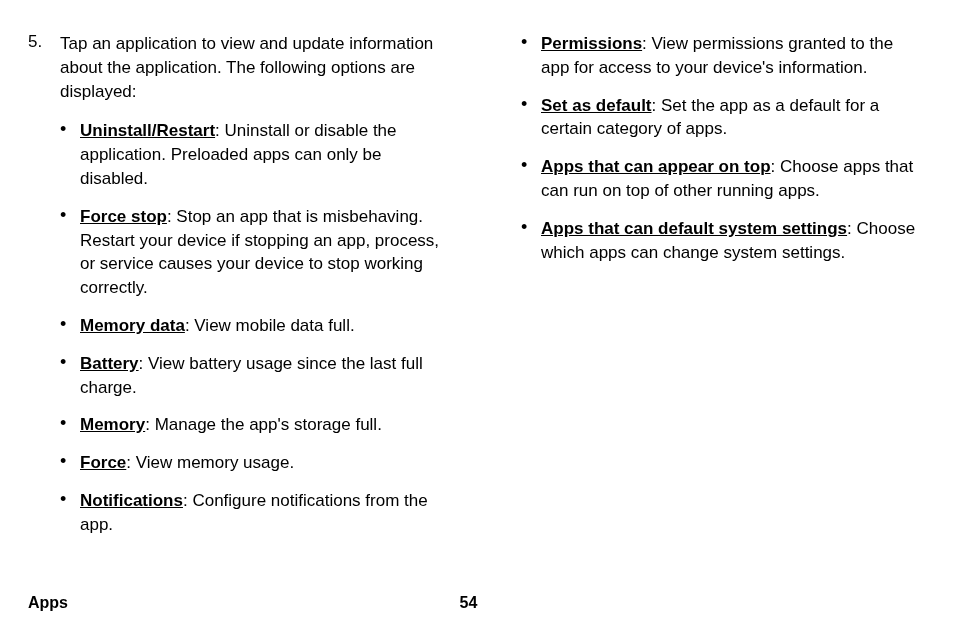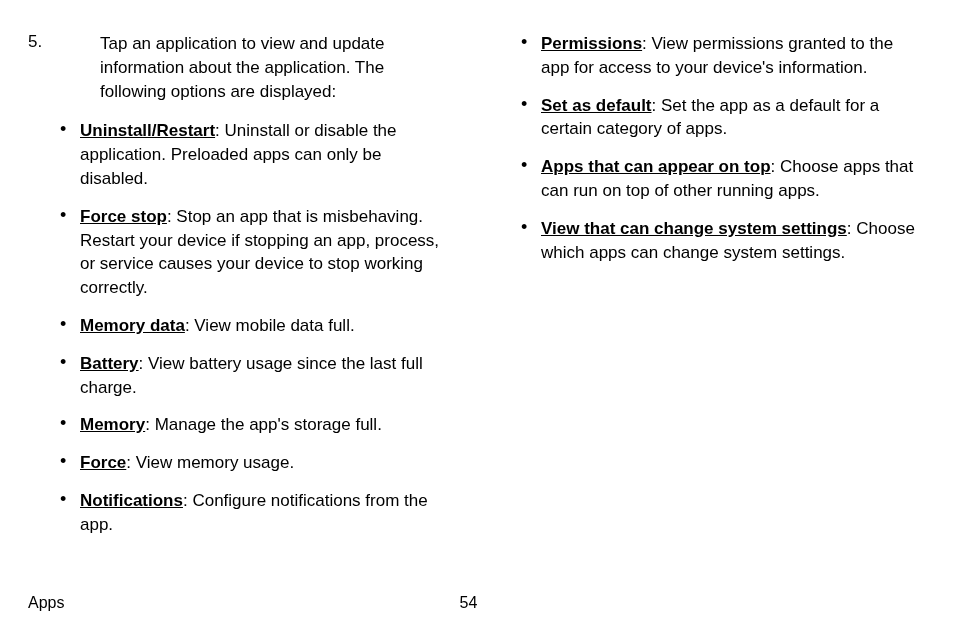--- a/index.html
+++ b/index.html
@@ -27,21 +27,20 @@
     .numbered-item {
       display: flex;
       margin-bottom: 16px;
     }
     .num {
       width: 32px;
       flex-shrink: 0;
     }
     .num-text {
       line-height: 1.4;
-      margin-left: 40px;
     }
     .bullets {
       padding-left: 32px;
     }
     .col2-bullets {
       padding-left: 20px;
     }
     .bullet-item {
       display: flex;
       margin-bottom: 14px;
@@ -61,20 +60,21 @@
       text-decoration: underline;
     }
     .footer {
       position: absolute;
       bottom: 24px;
       left: 28px;
       right: 45px;
       display: flex;
       font-size: 16px;
       color: #000;
+      font-weight: bold;
     }
     .footer-label {
       flex: 0 0 auto;
     }
     .footer-page {
       position: absolute;
       left: 50%;
       transform: translateX(-50%);
     }
   </style>
@@ -128,21 +128,21 @@
       <div class="bullet-item">
         <div class="dot">•</div>
         <div class="bullet-text"><span class="bold">Set as default</span><span>: Set the app as a default for a certain category of apps.</span></div>
       </div>
       <div class="bullet-item">
         <div class="dot">•</div>
         <div class="bullet-text"><span class="bold">Apps that can appear on top</span><span>: Choose apps that can run on top of other running apps.</span></div>
       </div>
       <div class="bullet-item">
         <div class="dot">•</div>
-        <div class="bullet-text"><span class="bold">View that can change system settings</span><span>: Choose which apps can change system settings.</span></div>
+        <div class="bullet-text"><span class="bold">Apps that can default system settings</span><span>: Choose which apps can change system settings.</span></div>
       </div>
     </div>
   </div>
 </div>
 
 <div class="footer">
   <div class="footer-label">Apps</div>
   <div class="footer-page">54</div>
 </div>
 

